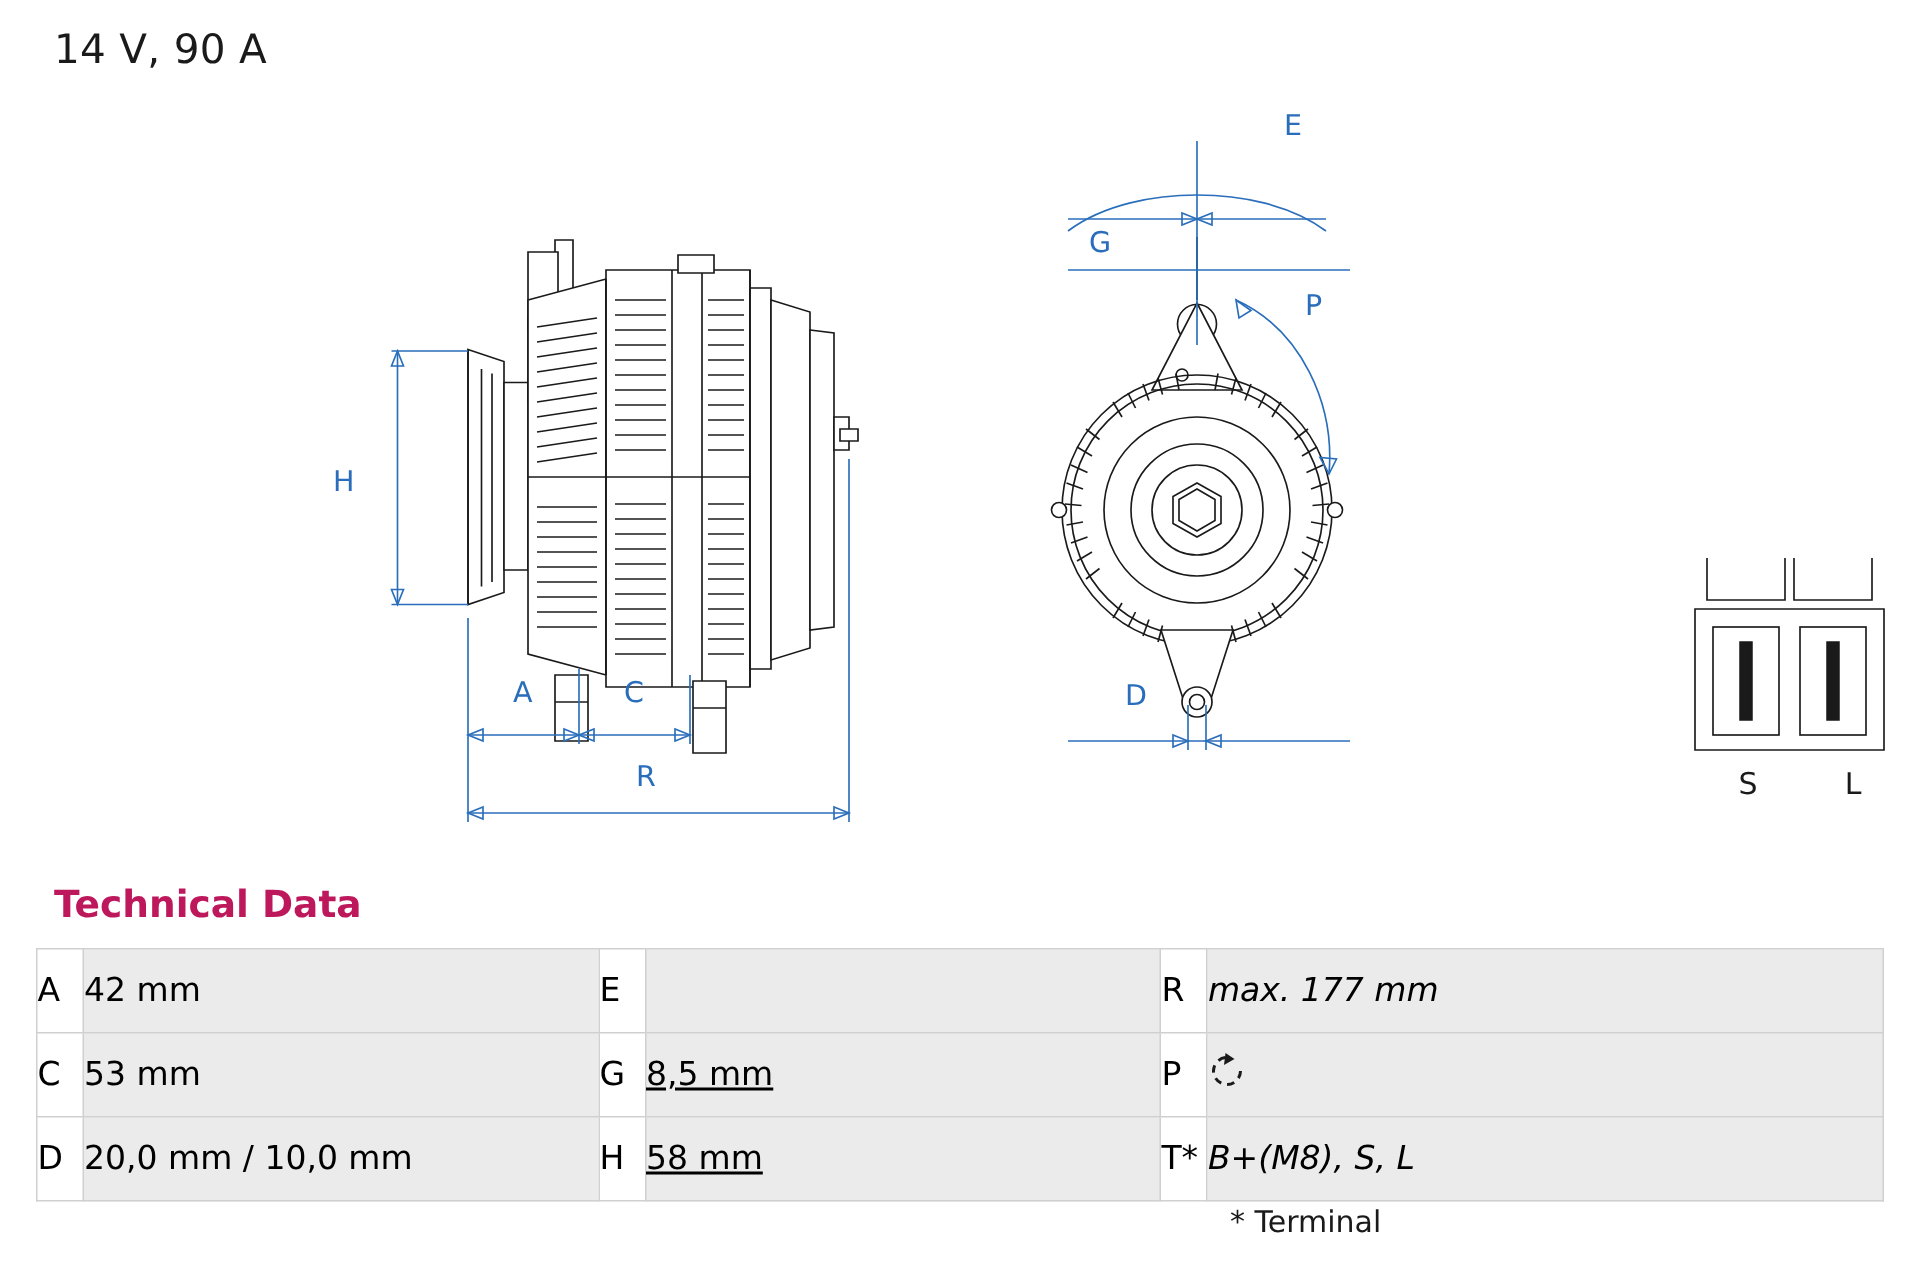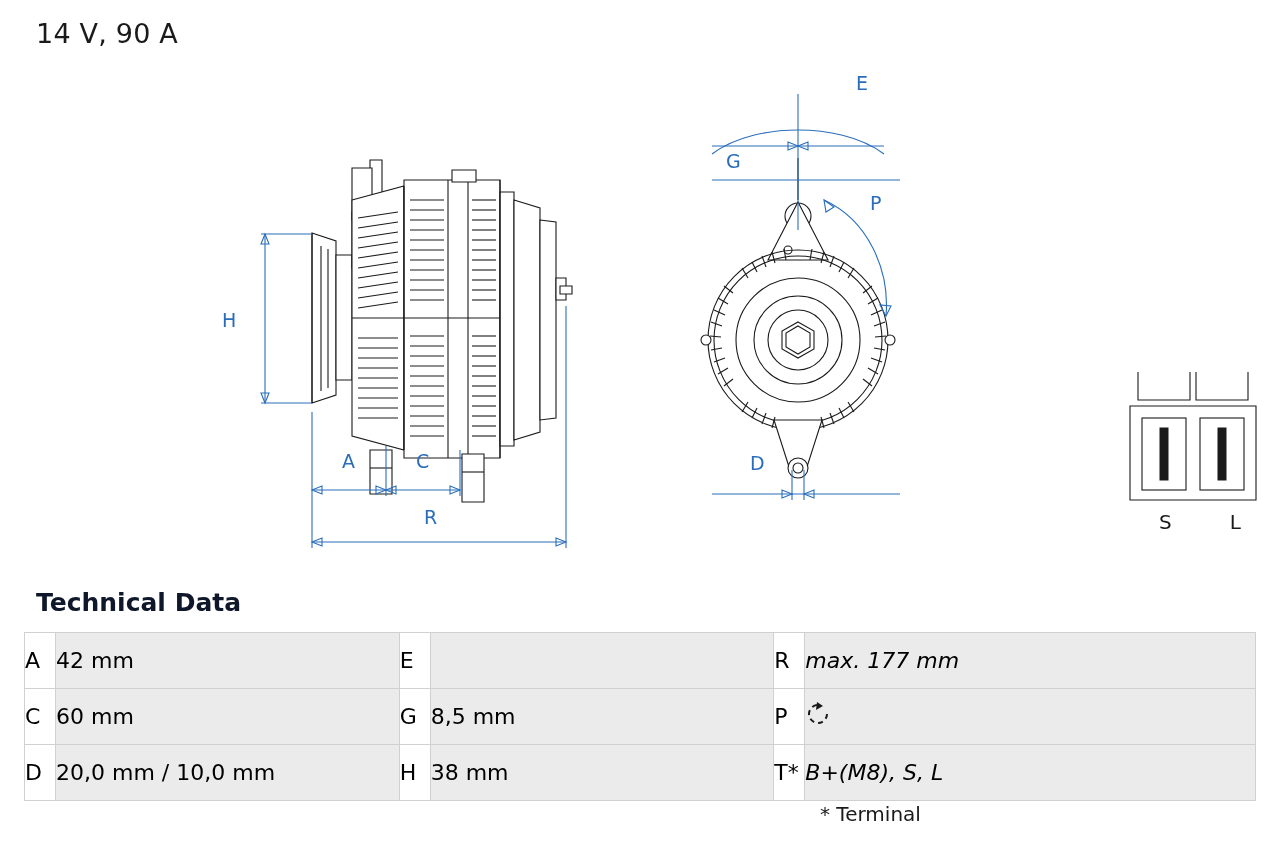--- a/index.html
+++ b/index.html
@@ -62,21 +62,21 @@
     color: #1a1a1a;
   }
 
   
   .tech-head {
     position: absolute;
     left: 36px;
     top: 588px;
     font-size: 25px;
     font-weight: bold;
-    color: #0f172a;
+    color: #be185d;
   }
   table.tech {
     position: absolute;
     left: 24px;
     top: 632px;
     width: 1232px;
     border-collapse: collapse;
     font-size: 22px;
   }
   table.tech td {
@@ -90,21 +90,21 @@
     width: 28px;
     text-align: left;
     padding-left: 14px;
     background: #ffffff;
   }
   td.val {
     background: #ebebeb;
     padding-left: 14px;
   }
   td.val.wide1 { width: 320px; }
-  td.val.wide2 { width: 320px; }
+  td.val.wide2 { width: 320px; text-decoration: underline; }
   td.val.wide3 { width: 420px; font-style: italic; }
   .footnote {
     position: absolute;
     left: 820px;
     top: 802px;
     font-size: 20px;
     color: #1a1a1a;
   }
   .rot-icon { display: inline-block; vertical-align: middle; }
 </style>
@@ -374,38 +374,38 @@
       <tr>
         <td class="key">A</td>
         <td class="val wide1">42 mm</td>
         <td class="key">E</td>
         <td class="val wide2"></td>
         <td class="key">R</td>
         <td class="val wide3">max. 177 mm</td>
       </tr>
       <tr>
         <td class="key">C</td>
-        <td class="val wide1">60 mm</td>
+        <td class="val wide1">53 mm</td>
         <td class="key">G</td>
         <td class="val wide2">8,5 mm</td>
         <td class="key">P</td>
         <td class="val wide3">
           <span class="rot-icon">
             <svg width="30" height="26" viewBox="0 0 30 26">
               <path d="M22,13 A9,9 0 1 1 13,4" fill="none" stroke="#1a1a1a" stroke-width="2" stroke-dasharray="5 4"></path>
               <path d="M12,1 L18,5 L11,9 Z" fill="#1a1a1a"></path>
             </svg>
           </span>
         </td>
       </tr>
       <tr>
         <td class="key">D</td>
         <td class="val wide1">20,0 mm / 10,0 mm</td>
         <td class="key">H</td>
-        <td class="val wide2">38 mm</td>
+        <td class="val wide2">58 mm</td>
         <td class="key">T*</td>
         <td class="val wide3">B+(M8), S, L</td>
       </tr>
     </tbody>
   </table>
 
   <div class="footnote">* Terminal</div>
 
 </div>
 

